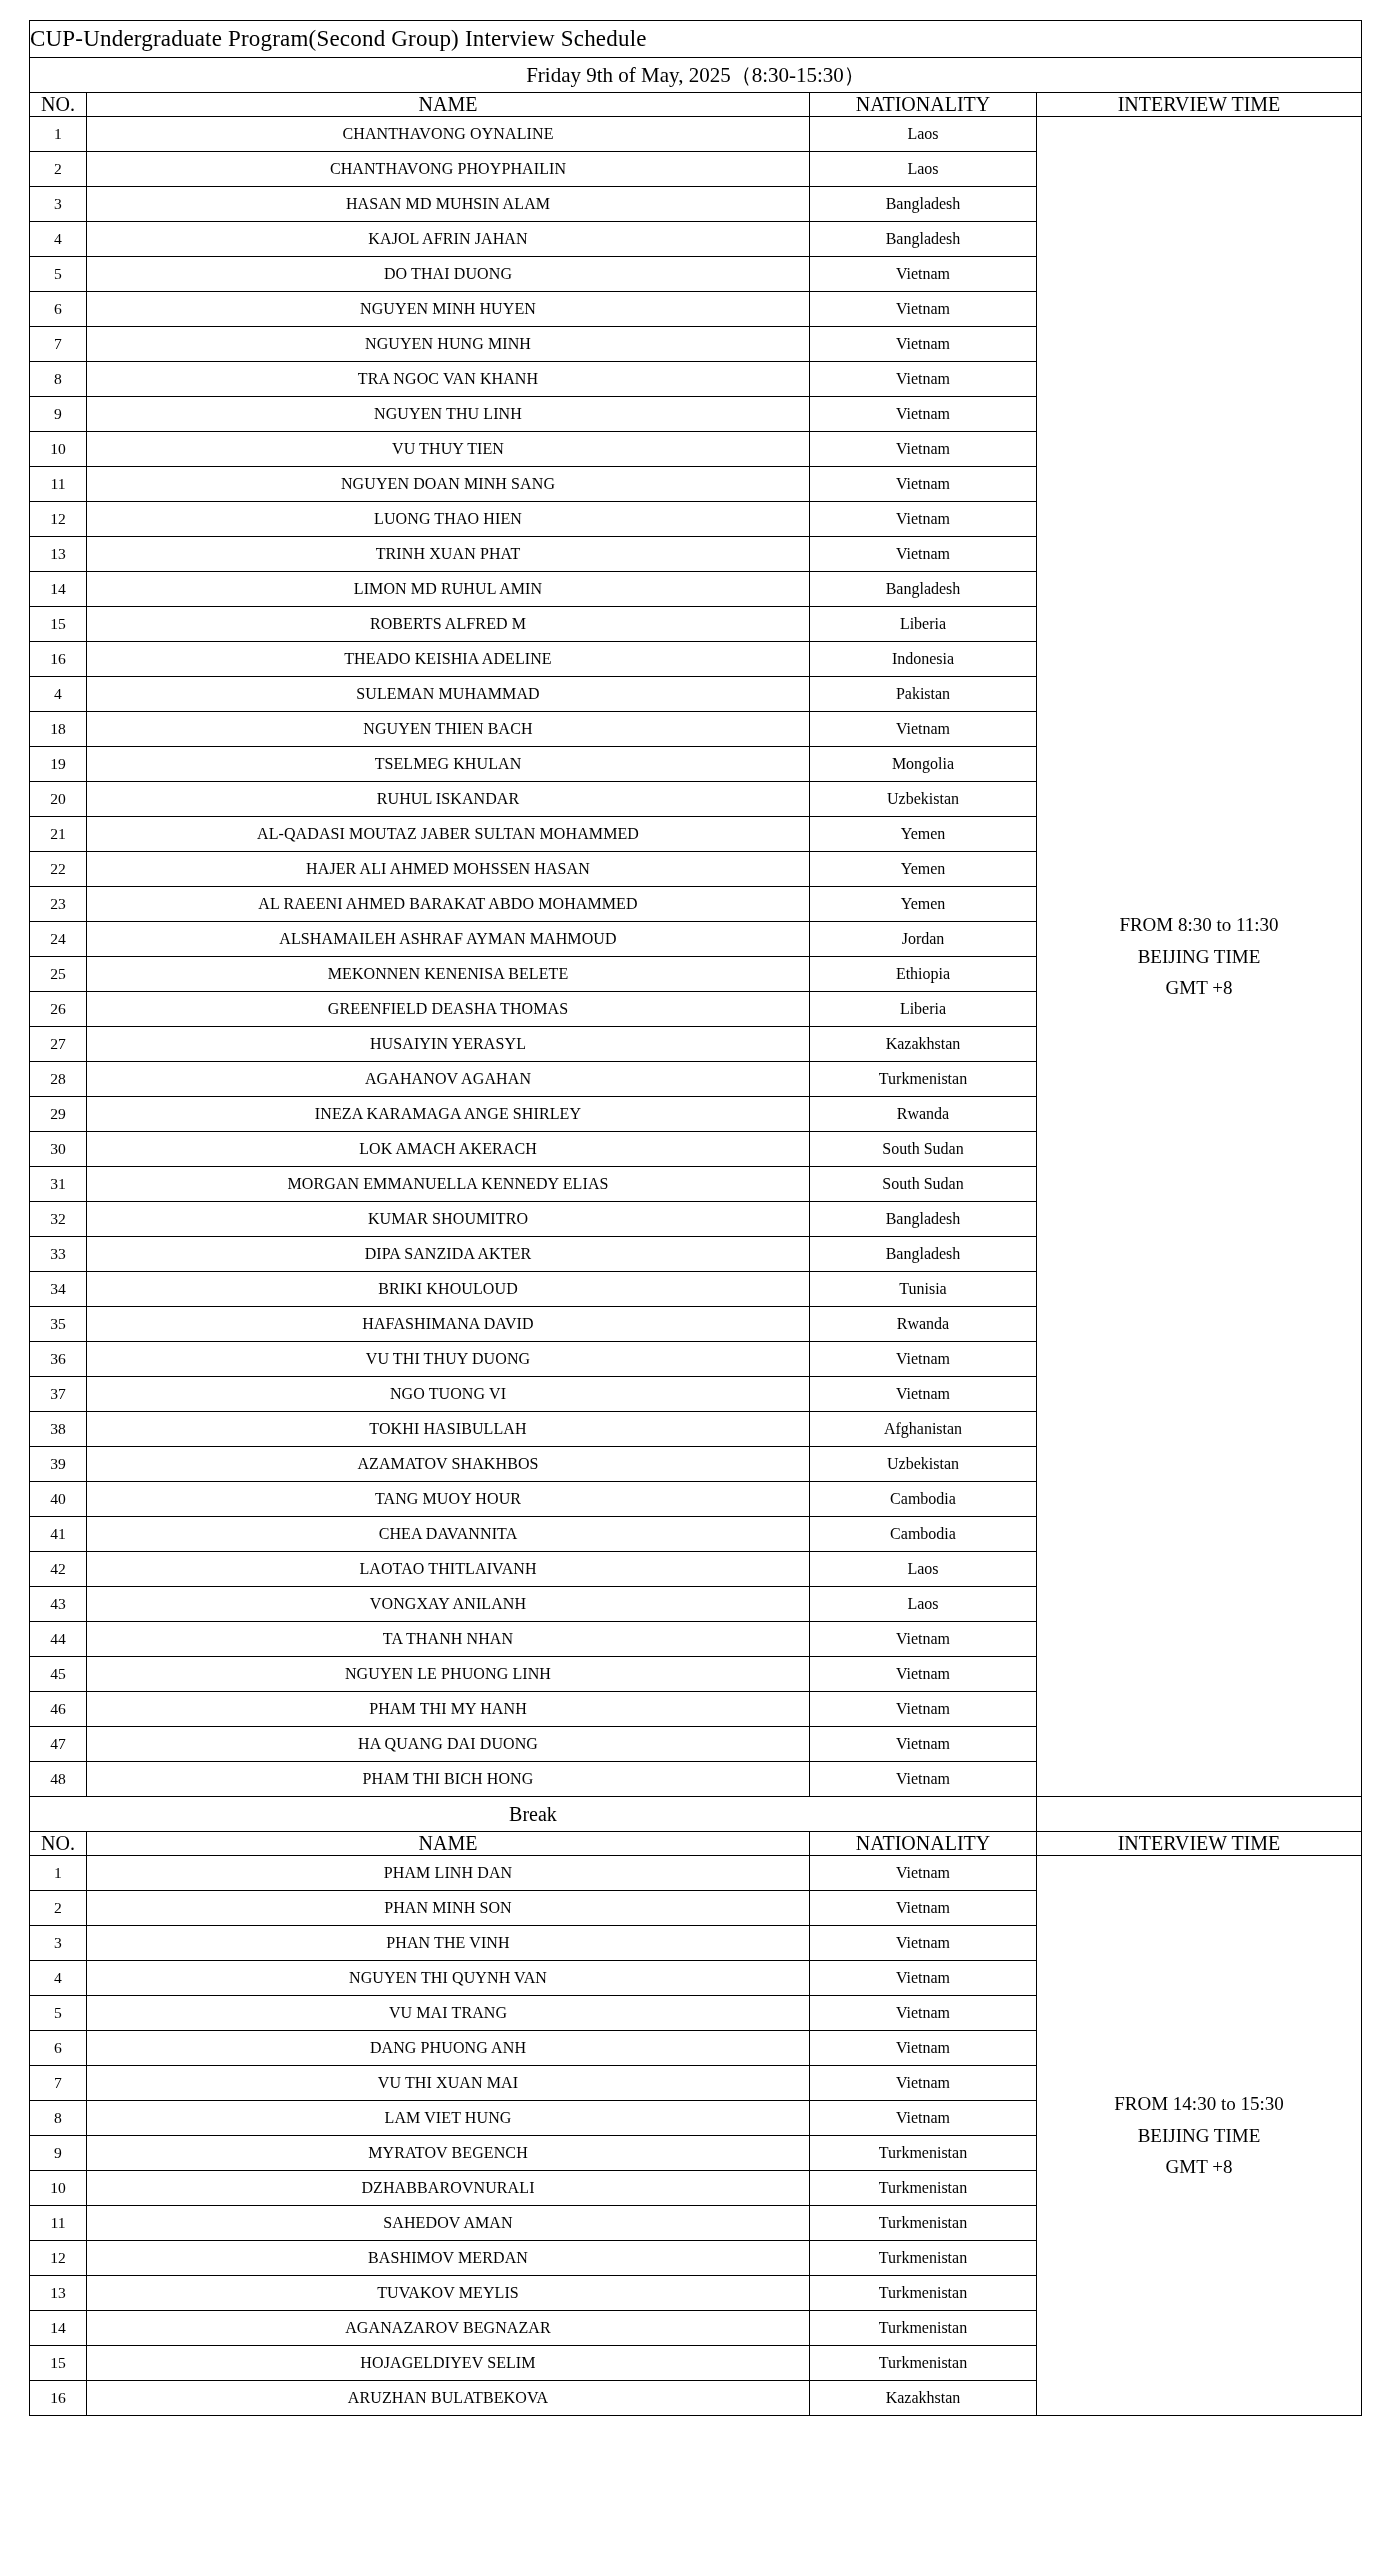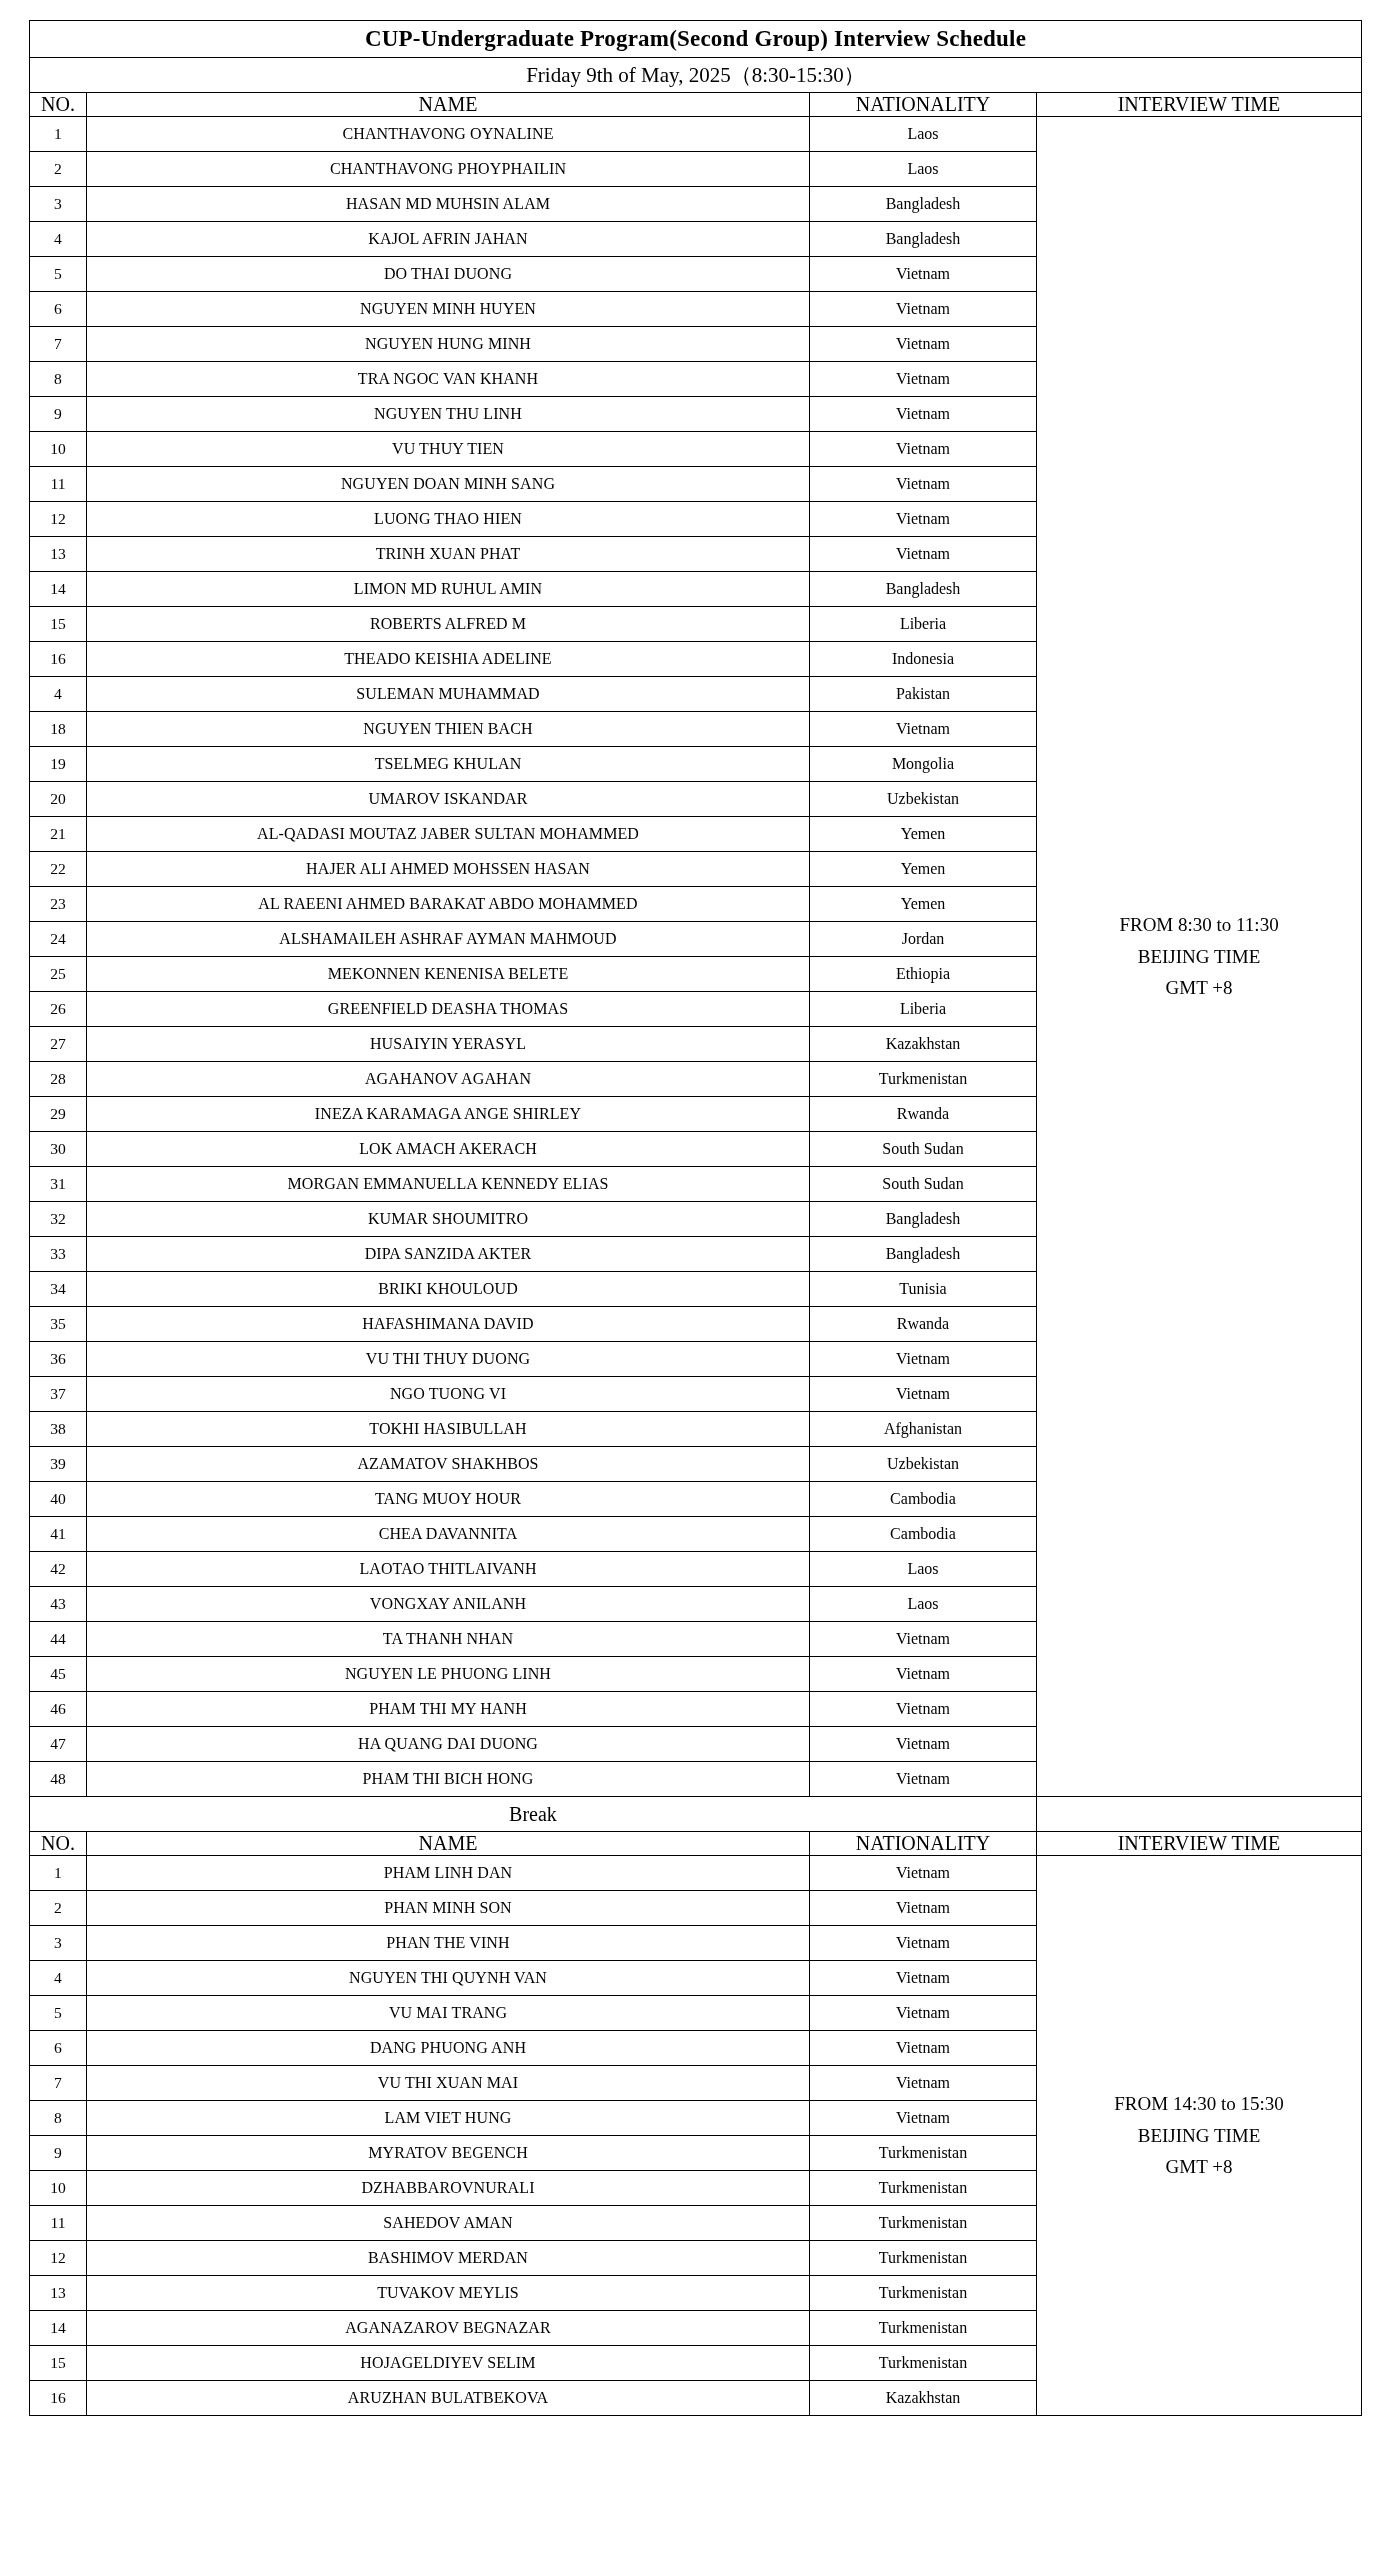--- a/index.html
+++ b/index.html
@@ -27,22 +27,22 @@
     padding: 0;
     vertical-align: middle;
   }
   
   col.c-no   { width: 57px; }
   col.c-name { width: 723px; }
   col.c-nat  { width: 227px; }
   col.c-time { width: 325px; }
 
   .title-cell {
-    text-align: center;
-    font-weight: bold;
+    text-align: left;
+    font-weight: normal;
     font-size: 23px;
     height: 37px;
     letter-spacing: 0.2px;
   }
   .date-cell {
     text-align: center;
     font-size: 21px;
     height: 35px;
     margin-top: 40px;
   }
@@ -193,21 +193,21 @@
           <td class="row-cell name">NGUYEN THIEN BACH</td>
           <td class="row-cell nat">Vietnam</td>
         </tr>
         <tr>
           <td class="row-cell no">19</td>
           <td class="row-cell name">TSELMEG KHULAN</td>
           <td class="row-cell nat">Mongolia</td>
         </tr>
         <tr>
           <td class="row-cell no">20</td>
-          <td class="row-cell name">UMAROV ISKANDAR</td>
+          <td class="row-cell name">RUHUL ISKANDAR</td>
           <td class="row-cell nat">Uzbekistan</td>
         </tr>
         <tr>
           <td class="row-cell no">21</td>
           <td class="row-cell name">AL-QADASI MOUTAZ JABER SULTAN MOHAMMED</td>
           <td class="row-cell nat">Yemen</td>
         </tr>
         <tr>
           <td class="row-cell no">22</td>
           <td class="row-cell name">HAJER ALI AHMED MOHSSEN HASAN</td>

